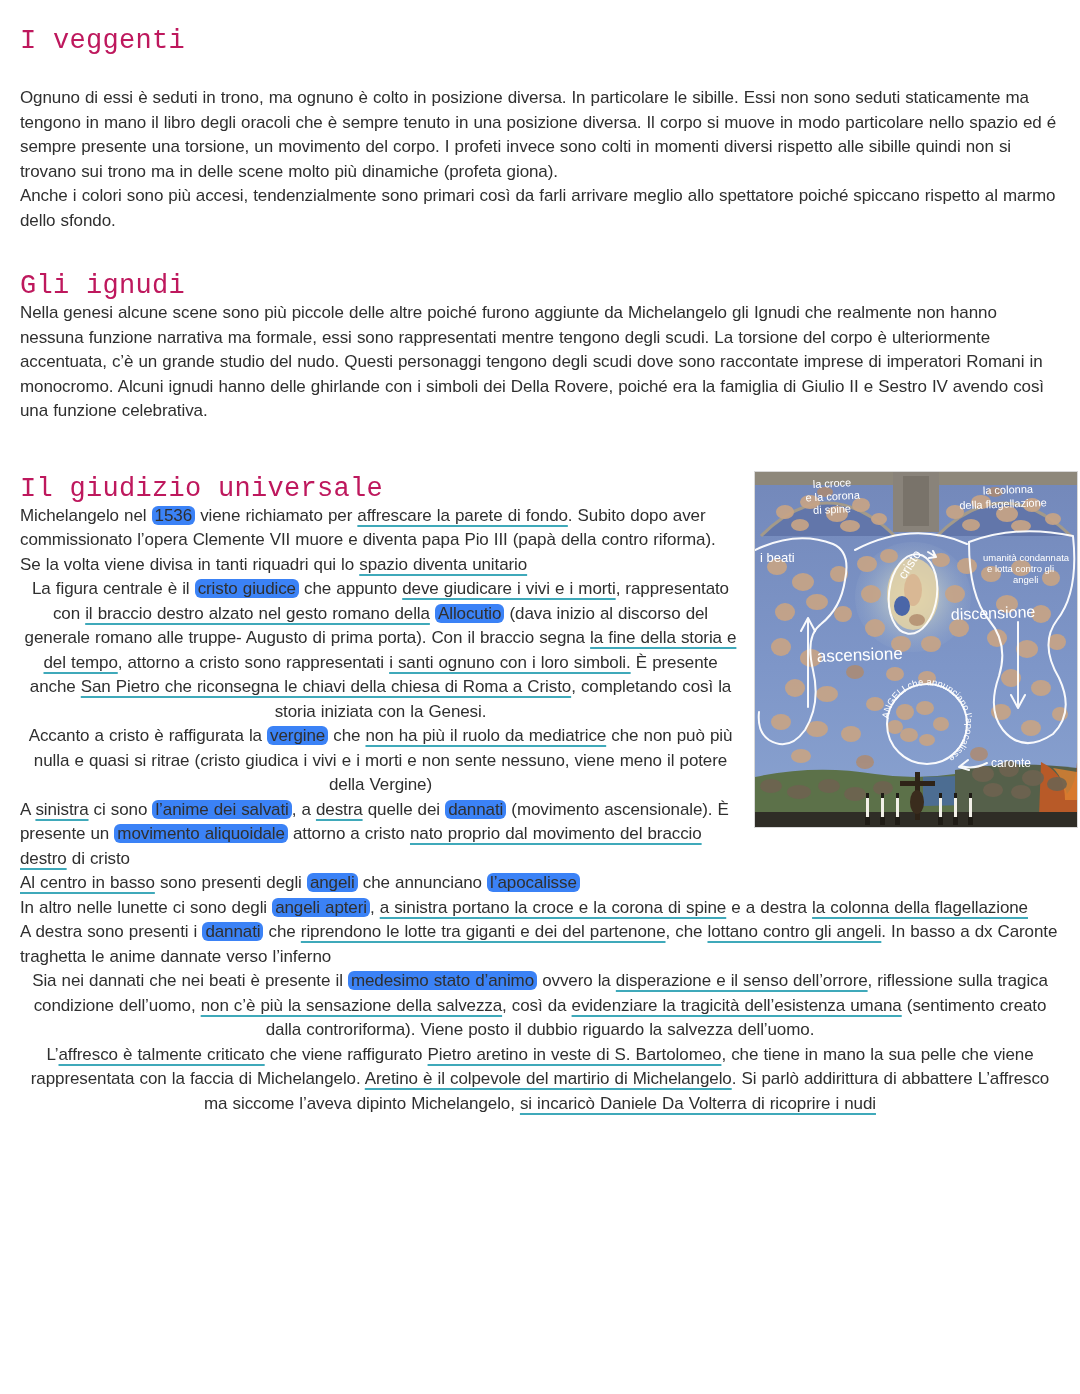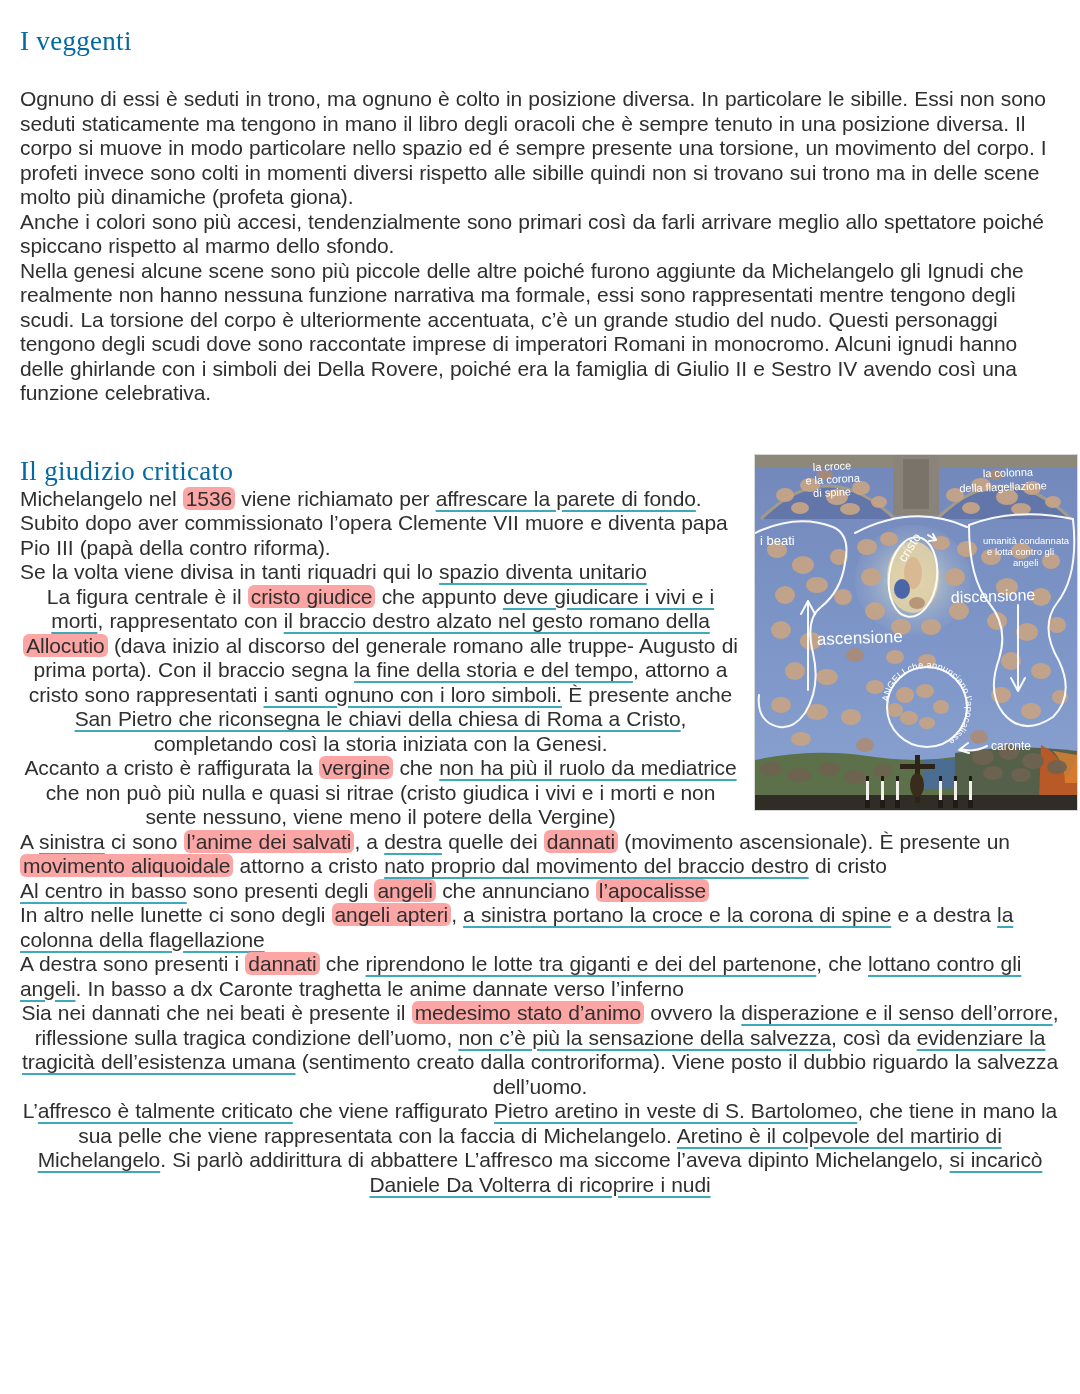--- a/index.html
+++ b/index.html
@@ -3,29 +3,29 @@
 <meta charset="utf-8">
 <style>
   html,body{margin:0;padding:0;}
   body{
     width:1080px;height:1394px;background:#ffffff;
     font-family:"Liberation Sans",sans-serif;color:#2f2f2f;
     overflow:hidden;
   }
   .page{padding:14px 20px 0 20px;}
   h2{
-    font-family:Liberation Serif, serif;
-    color:#0369a1;font-weight:400;font-size:27px;margin:0;
+    font-family:Liberation Mono, monospace;
+    color:#be185d;font-weight:400;font-size:27px;margin:0;
     letter-spacing:.3px;
   }
   p.note{
-    font-size:21px;line-height:24.5px;margin:0;letter-spacing:-.1px;
+    font-size:17px;line-height:24.5px;margin:0;letter-spacing:-.1px;
     word-spacing:.5px;
   }
-  .hl{background:#fca5a5;border-radius:6px;padding:0 3px;box-decoration-break:clone;-webkit-box-decoration-break:clone;}
+  .hl{background:#3b82f6;border-radius:6px;padding:0 3px;box-decoration-break:clone;-webkit-box-decoration-break:clone;}
   .ul{text-decoration:underline;text-decoration-color:#3fa9ba;text-decoration-thickness:2px;text-underline-offset:4px;margin-top:8px;}
   .sec1 h2{margin-top:12px;}
   .sec1 p{margin-top:30px;}
   .sec2 h2{margin-top:38px;}
   .sec2 p{}
   .sec3 h2{margin-top:50px;}
   .p-after-title{margin-top:28px;}
   .p-gap-sm{margin-top:12px;}
   .p-gap-lg{margin-top:36px;text-align:center;}
   figure.fresco{
@@ -40,25 +40,26 @@
 <body>
 
 <main class="page">
 
   <section class="sec1">
     <h2>I veggenti</h2>
     <p class="note"><span>Ognuno di essi è seduti in trono, ma ognuno è colto in posizione diversa. In particolare le sibille. Essi non sono seduti staticamente ma tengono in mano il libro degli oracoli che è sempre tenuto in una posizione diversa. Il corpo si muove in modo particolare nello spazio ed é sempre presente una torsione, un movimento del corpo. I profeti invece sono colti in momenti diversi rispetto alle sibille quindi non si trovano sui trono ma in delle scene molto più dinamiche (profeta giona).</span><br><span>Anche i colori sono più accesi, tendenzialmente sono primari così da farli arrivare meglio allo spettatore poiché spiccano rispetto al marmo dello sfondo.</span></p>
   </section>
 
   <section class="sec2">
+    <h2>Gli ignudi</h2>
     <p class="note"><span>Nella genesi alcune scene sono più piccole delle altre poiché furono aggiunte da Michelangelo gli Ignudi che realmente non hanno nessuna funzione narrativa ma formale, essi sono rappresentati mentre tengono degli scudi. La torsione del corpo è ulteriormente accentuata, c’è un grande studio del nudo. Questi personaggi tengono degli scudi dove sono raccontate imprese di imperatori Romani in monocromo. Alcuni ignudi hanno delle ghirlande con i simboli dei Della Rovere, poiché era la famiglia di Giulio II e Sestro IV avendo così una funzione celebrativa.</span></p>
   </section>
 
   <section class="sec3">
-    <h2>Il giudizio criticato</h2>
+    <h2>Il giudizio universale</h2>
 
     <figure class="fresco">
       <svg width="322" height="355" viewBox="0 0 322 355">
         <defs>
           <radialGradient id="glow" cx="50%" cy="50%" r="60%">
             <stop offset="0%" stop-color="#dfe3c9"></stop>
             <stop offset="100%" stop-color="#8aa0cc" stop-opacity="0"></stop>
           </radialGradient>
           <linearGradient id="sky" x1="0" y1="0" x2="0" y2="1">
             <stop offset="0%" stop-color="#7388ba"></stop>

